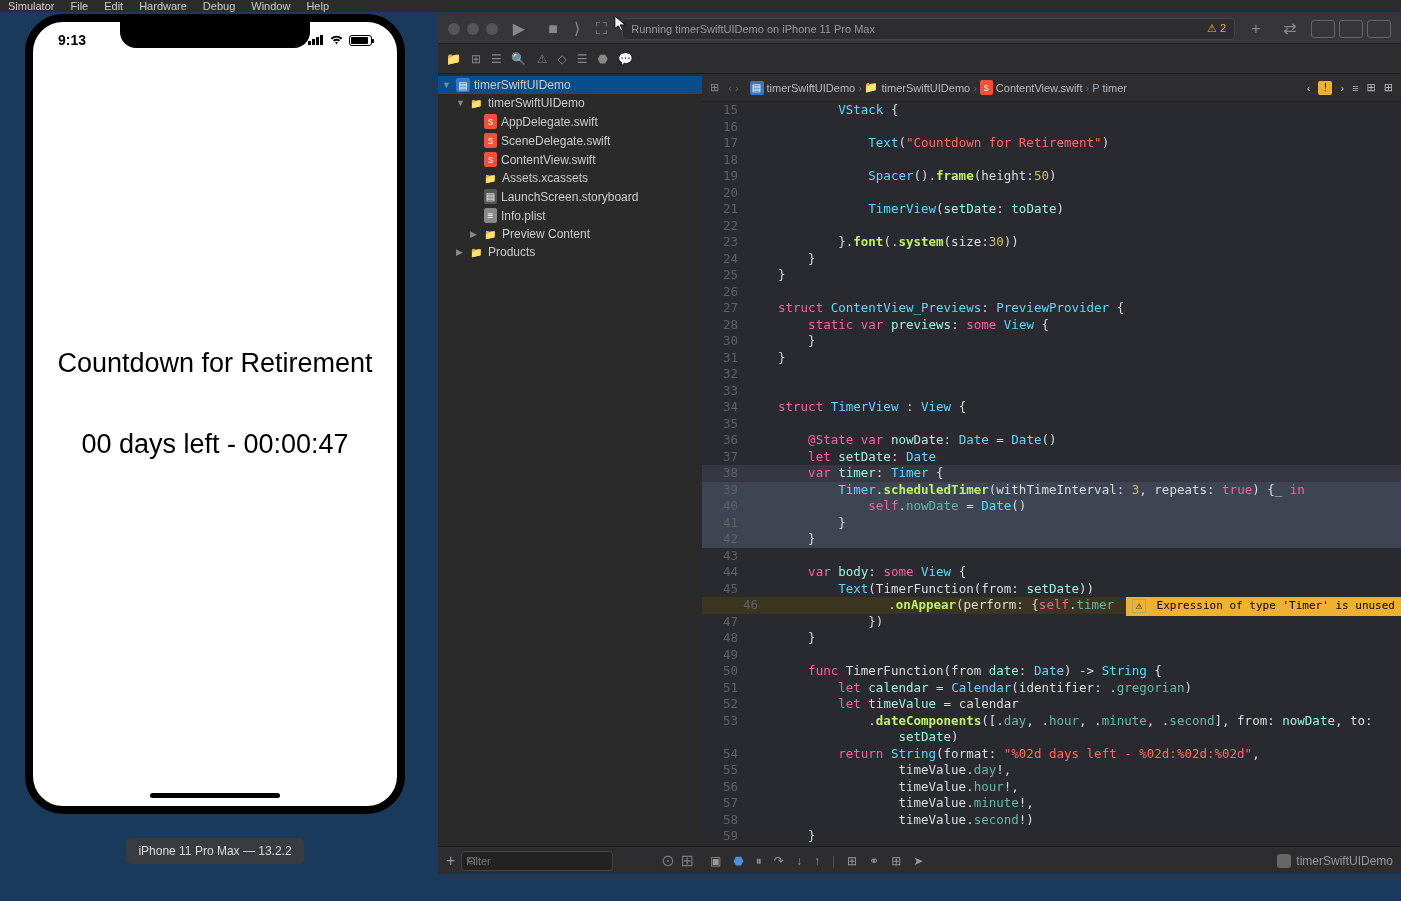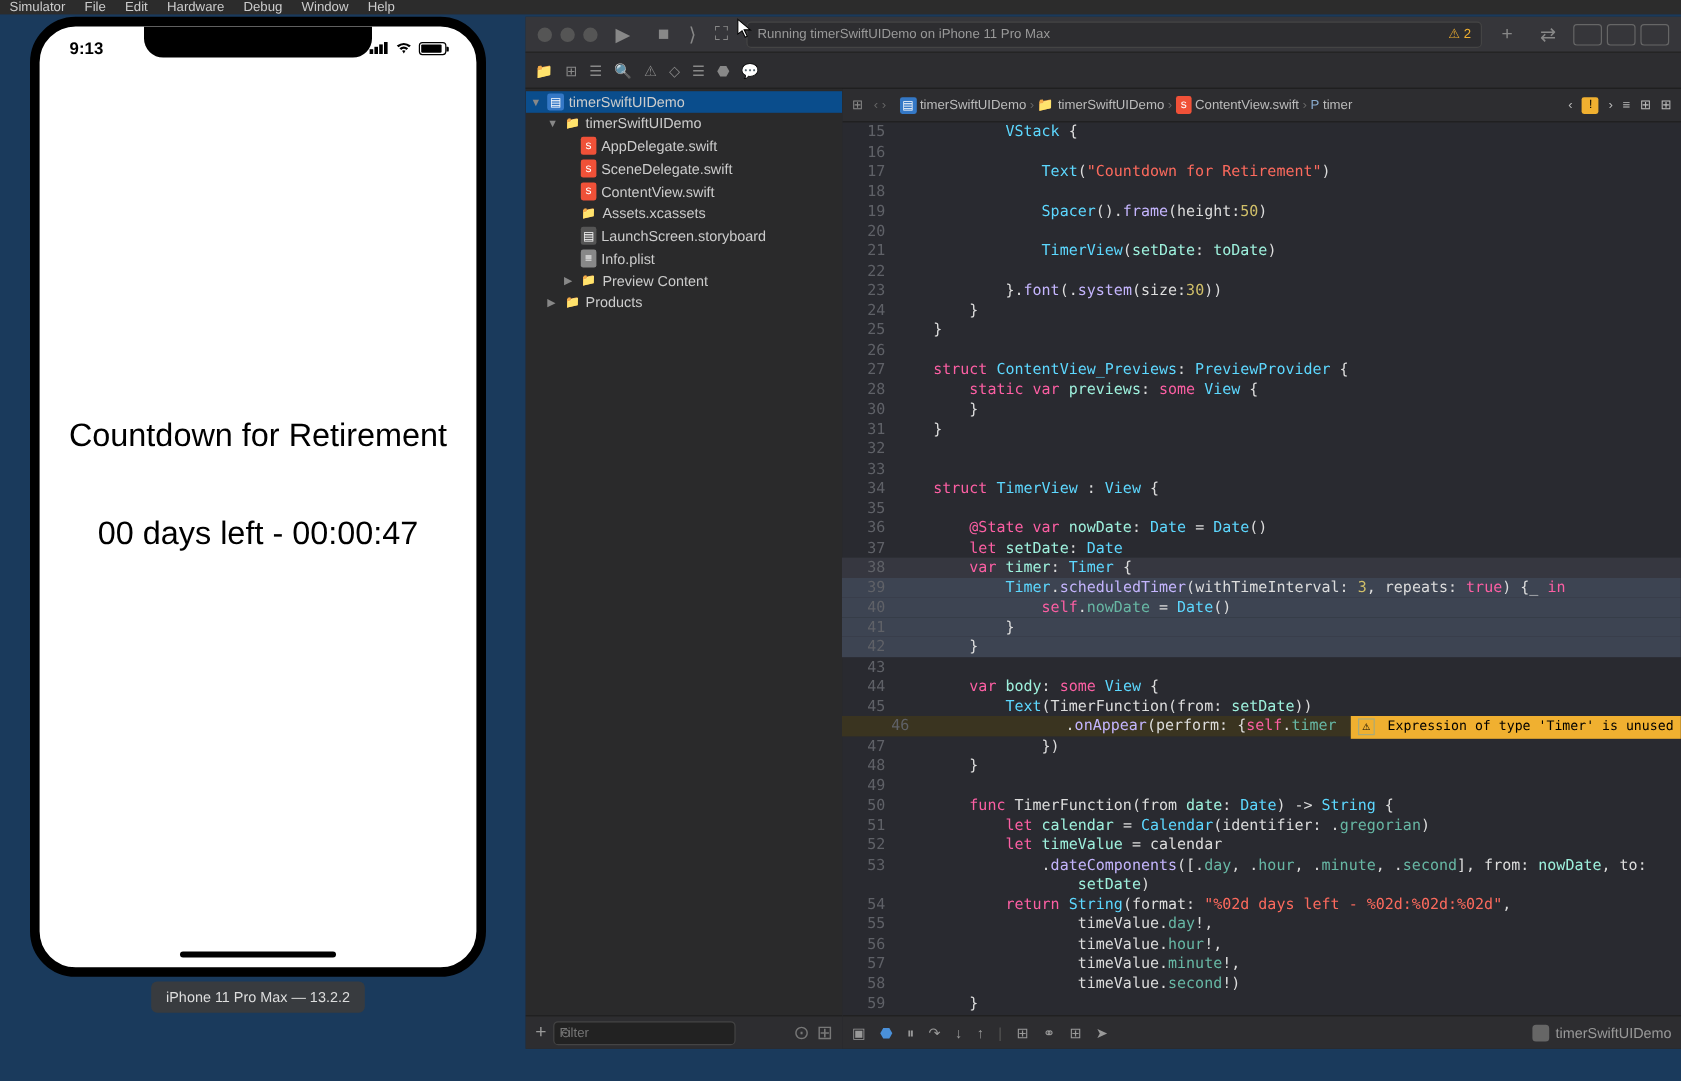--- a/index.html
+++ b/index.html
@@ -79,21 +79,21 @@
     }
     .phone-content h1 { font-size: 27px; font-weight: 400; margin-bottom: 50px; }
     .phone-content .timer-text { font-size: 27px; font-weight: 400; }
     .home-indicator {
       position: absolute; bottom: 8px; left: 50%;
       transform: translateX(-50%);
       width: 130px; height: 5px;
       background: #000; border-radius: 3px;
     }
     .sim-label {
-      margin-top: 4px;
+      margin-top: 24px;
       text-align: center;
       color: #ddd;
       font-size: 12px;
       background: rgba(60,60,60,0.9);
       padding: 6px 12px;
       border-radius: 5px;
       width: fit-content;
       margin-left: auto; margin-right: auto;
     }
     
@@ -238,21 +238,21 @@
       color: #5f6167;
       user-select: none;
       flex-shrink: 0;
     }
     .code-text { color: #dcdcdc; padding-left: 4px; flex: 1; margin-left: 28px; }
     .kw { color: #fc5fa3; }
     .type { color: #5dd8ff; }
     .type2 { color: #9ef1dd; }
     .str { color: #fc6a5d; }
     .num { color: #d0bf69; }
-    .fn { color: #c4b5fd; }
+    .fn { color: #bef264; font-weight: bold; }
     .prop { color: #67b7a4; }
     .inline-warn {
       position: absolute;
       right: 0;
       background: #f0b030;
       color: #000;
       font-size: 11px;
       padding: 1px 6px;
       display: flex;
       align-items: center;

